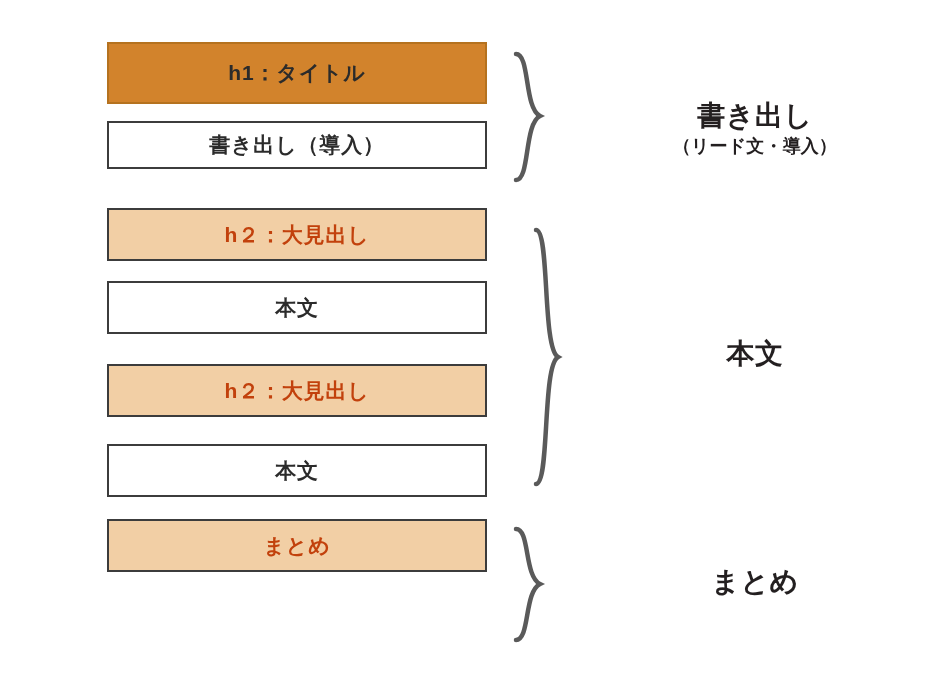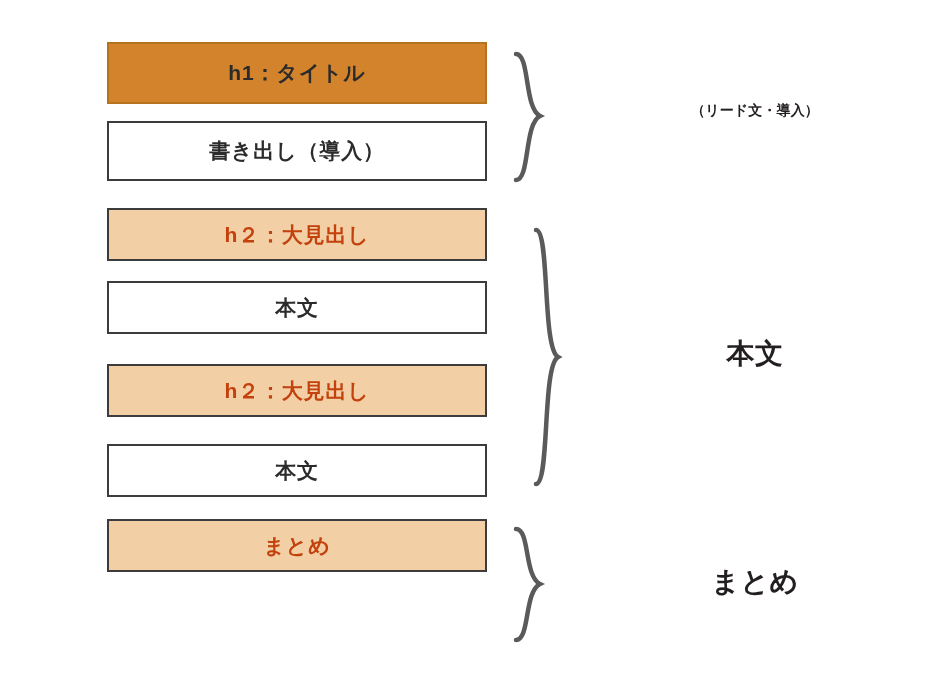--- a/index.html
+++ b/index.html
@@ -68,36 +68,36 @@
   }
   .group-label .main {
     display: block;
     font-weight: bold;
     font-size: 28px;
     letter-spacing: 0.02em;
     line-height: 1.15;
   }
   .group-label .sub {
     display: block;
-    font-size: 14px;
+    font-size: 18px;
     font-weight: bold;
     letter-spacing: 0.01em;
     margin-top: 2px;
   }
 </style>
 </head>
 <body>
 
 <div id="canvas">
 
   <div class="block dark" style="top:42px; height:62px;">
     <span>h1：タイトル</span>
   </div>
 
-  <div class="block plain" style="top:121px; height:60px;">
+  <div class="block plain" style="top:121px; height:48px;">
     <span>書き出し（導入）</span>
   </div>
 
   <div class="block light" style="top:208px; height:53px;">
     <span>h２：大見出し</span>
   </div>
 
   <div class="block plain" style="top:281px; height:53px;">
     <span>本文</span>
   </div>
@@ -114,20 +114,21 @@
     <span>まとめ</span>
   </div>
 
 
   <div class="brace" style="left:510px; top:50px;">
     <svg width="50" height="135" viewBox="0 0 50 135" fill="none" stroke="#5a5a5a" stroke-width="4.5" stroke-linecap="round">
       <path d="M6 4 C20 4 14 58 30 66 C14 74 20 130 6 130"></path>
     </svg>
   </div>
   <div class="group-label" style="left:620px; top:100px; width:270px;">
+    <span class="main">書き出し</span>
     <span class="sub">（リード文・導入）</span>
   </div>
 
   <div class="brace" style="left:530px; top:226px;">
     <svg width="50" height="262" viewBox="0 0 50 262" fill="none" stroke="#5a5a5a" stroke-width="4.5" stroke-linecap="round">
       <path d="M6 4 C20 4 12 122 28 131 C12 140 20 258 6 258"></path>
     </svg>
   </div>
   <div class="group-label" style="left:620px; top:338px; width:270px;">
     <span class="main">本文</span>

